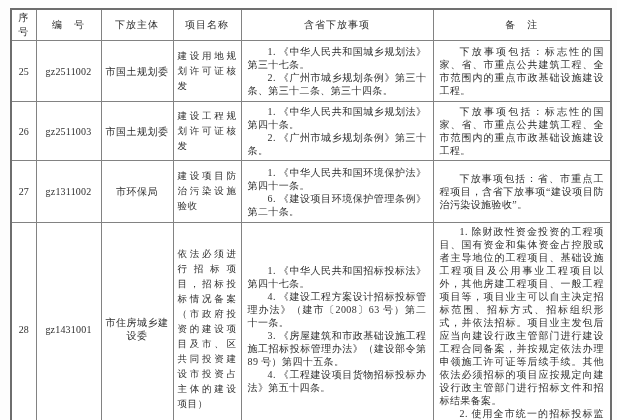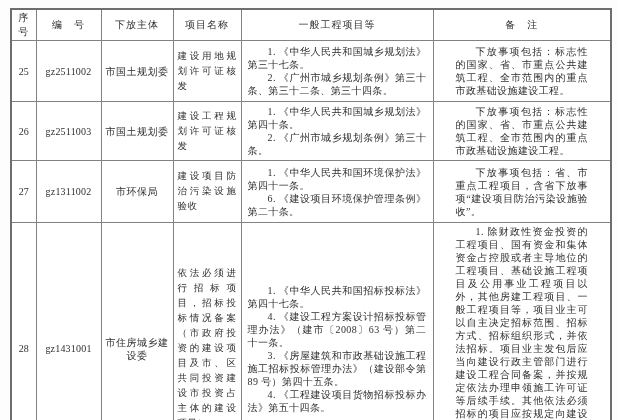--- a/index.html
+++ b/index.html
@@ -23,21 +23,21 @@
   td.c-auth{padding:2px 3px;letter-spacing:.5px;margin-top:29px;}
   td.c-proj{
     text-align:justify;font-size:9.5px;line-height:15px;
     padding:2px 4px;letter-spacing:.6px;
   }
   td.c-basis p,td.c-remark p{
     margin:0;text-indent:2em;text-align:justify;
     line-height:13px;letter-spacing:.4px;
   }
   td.c-basis{padding:2px 6px;}
-  td.c-remark{padding:2px 22px;font-family:Liberation Serif, serif;}
+  td.c-remark{padding:2px 6px;font-family:Liberation Serif, serif;}
   tbody tr:nth-child(1){height:61px;}
   tbody tr:nth-child(2){height:59px;}
   tbody tr:nth-child(3){height:62px;}
   tbody tr:nth-child(4){height:195px;}
 </style>
 </head>
 <body>
 
 <div class="sheet">
   <table>
@@ -48,21 +48,21 @@
       <col style="width:68px">
         <col style="width:192px">
         <col style="width:178px">
     </colgroup>
     <thead>
       <tr>
         <th>序号</th>
         <th>编　号</th>
         <th>下放主体</th>
         <th>项目名称</th>
-        <th>一般工程项目等</th>
+        <th>含省下放事项</th>
         <th>备　注</th>
       </tr>
     </thead>
     <tbody>
   <tr>
     <td class="c-seq">25</td>
     <td class="c-code">gz2511002</td>
     <td class="c-auth">市国土规划委</td>
     <td class="c-proj">建设用地规划许可证核发</td>
     <td class="c-basis">

